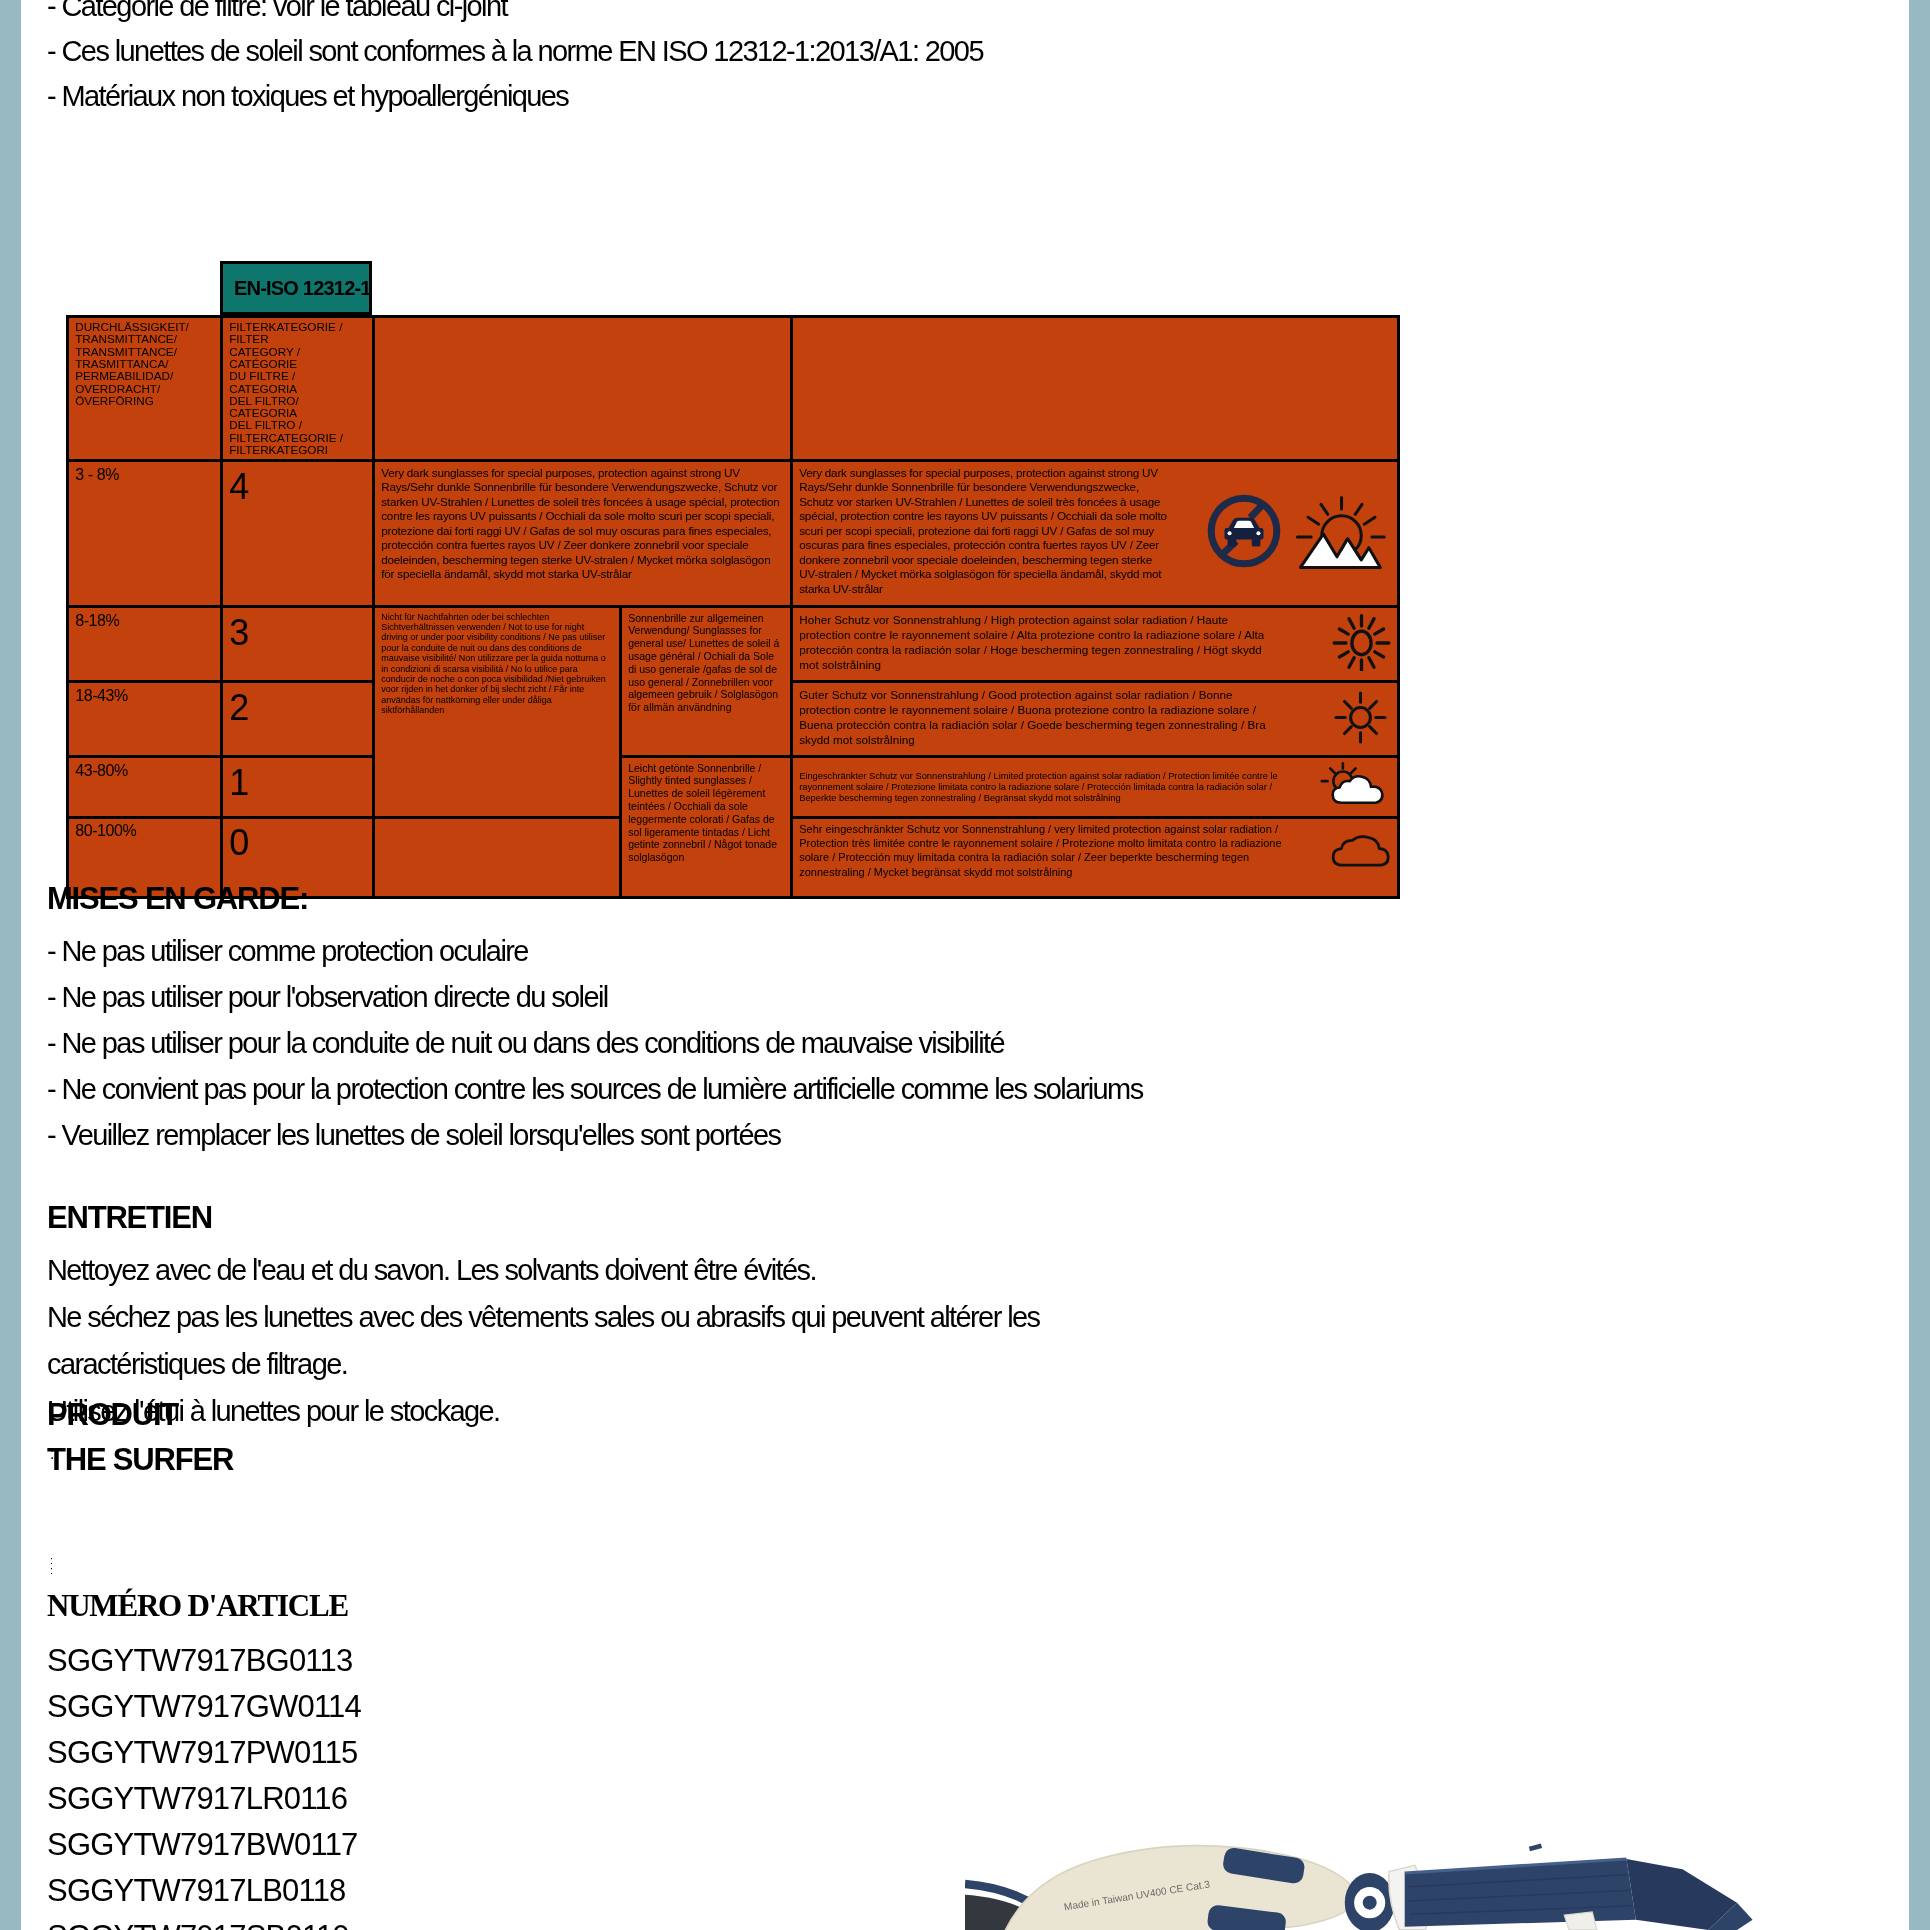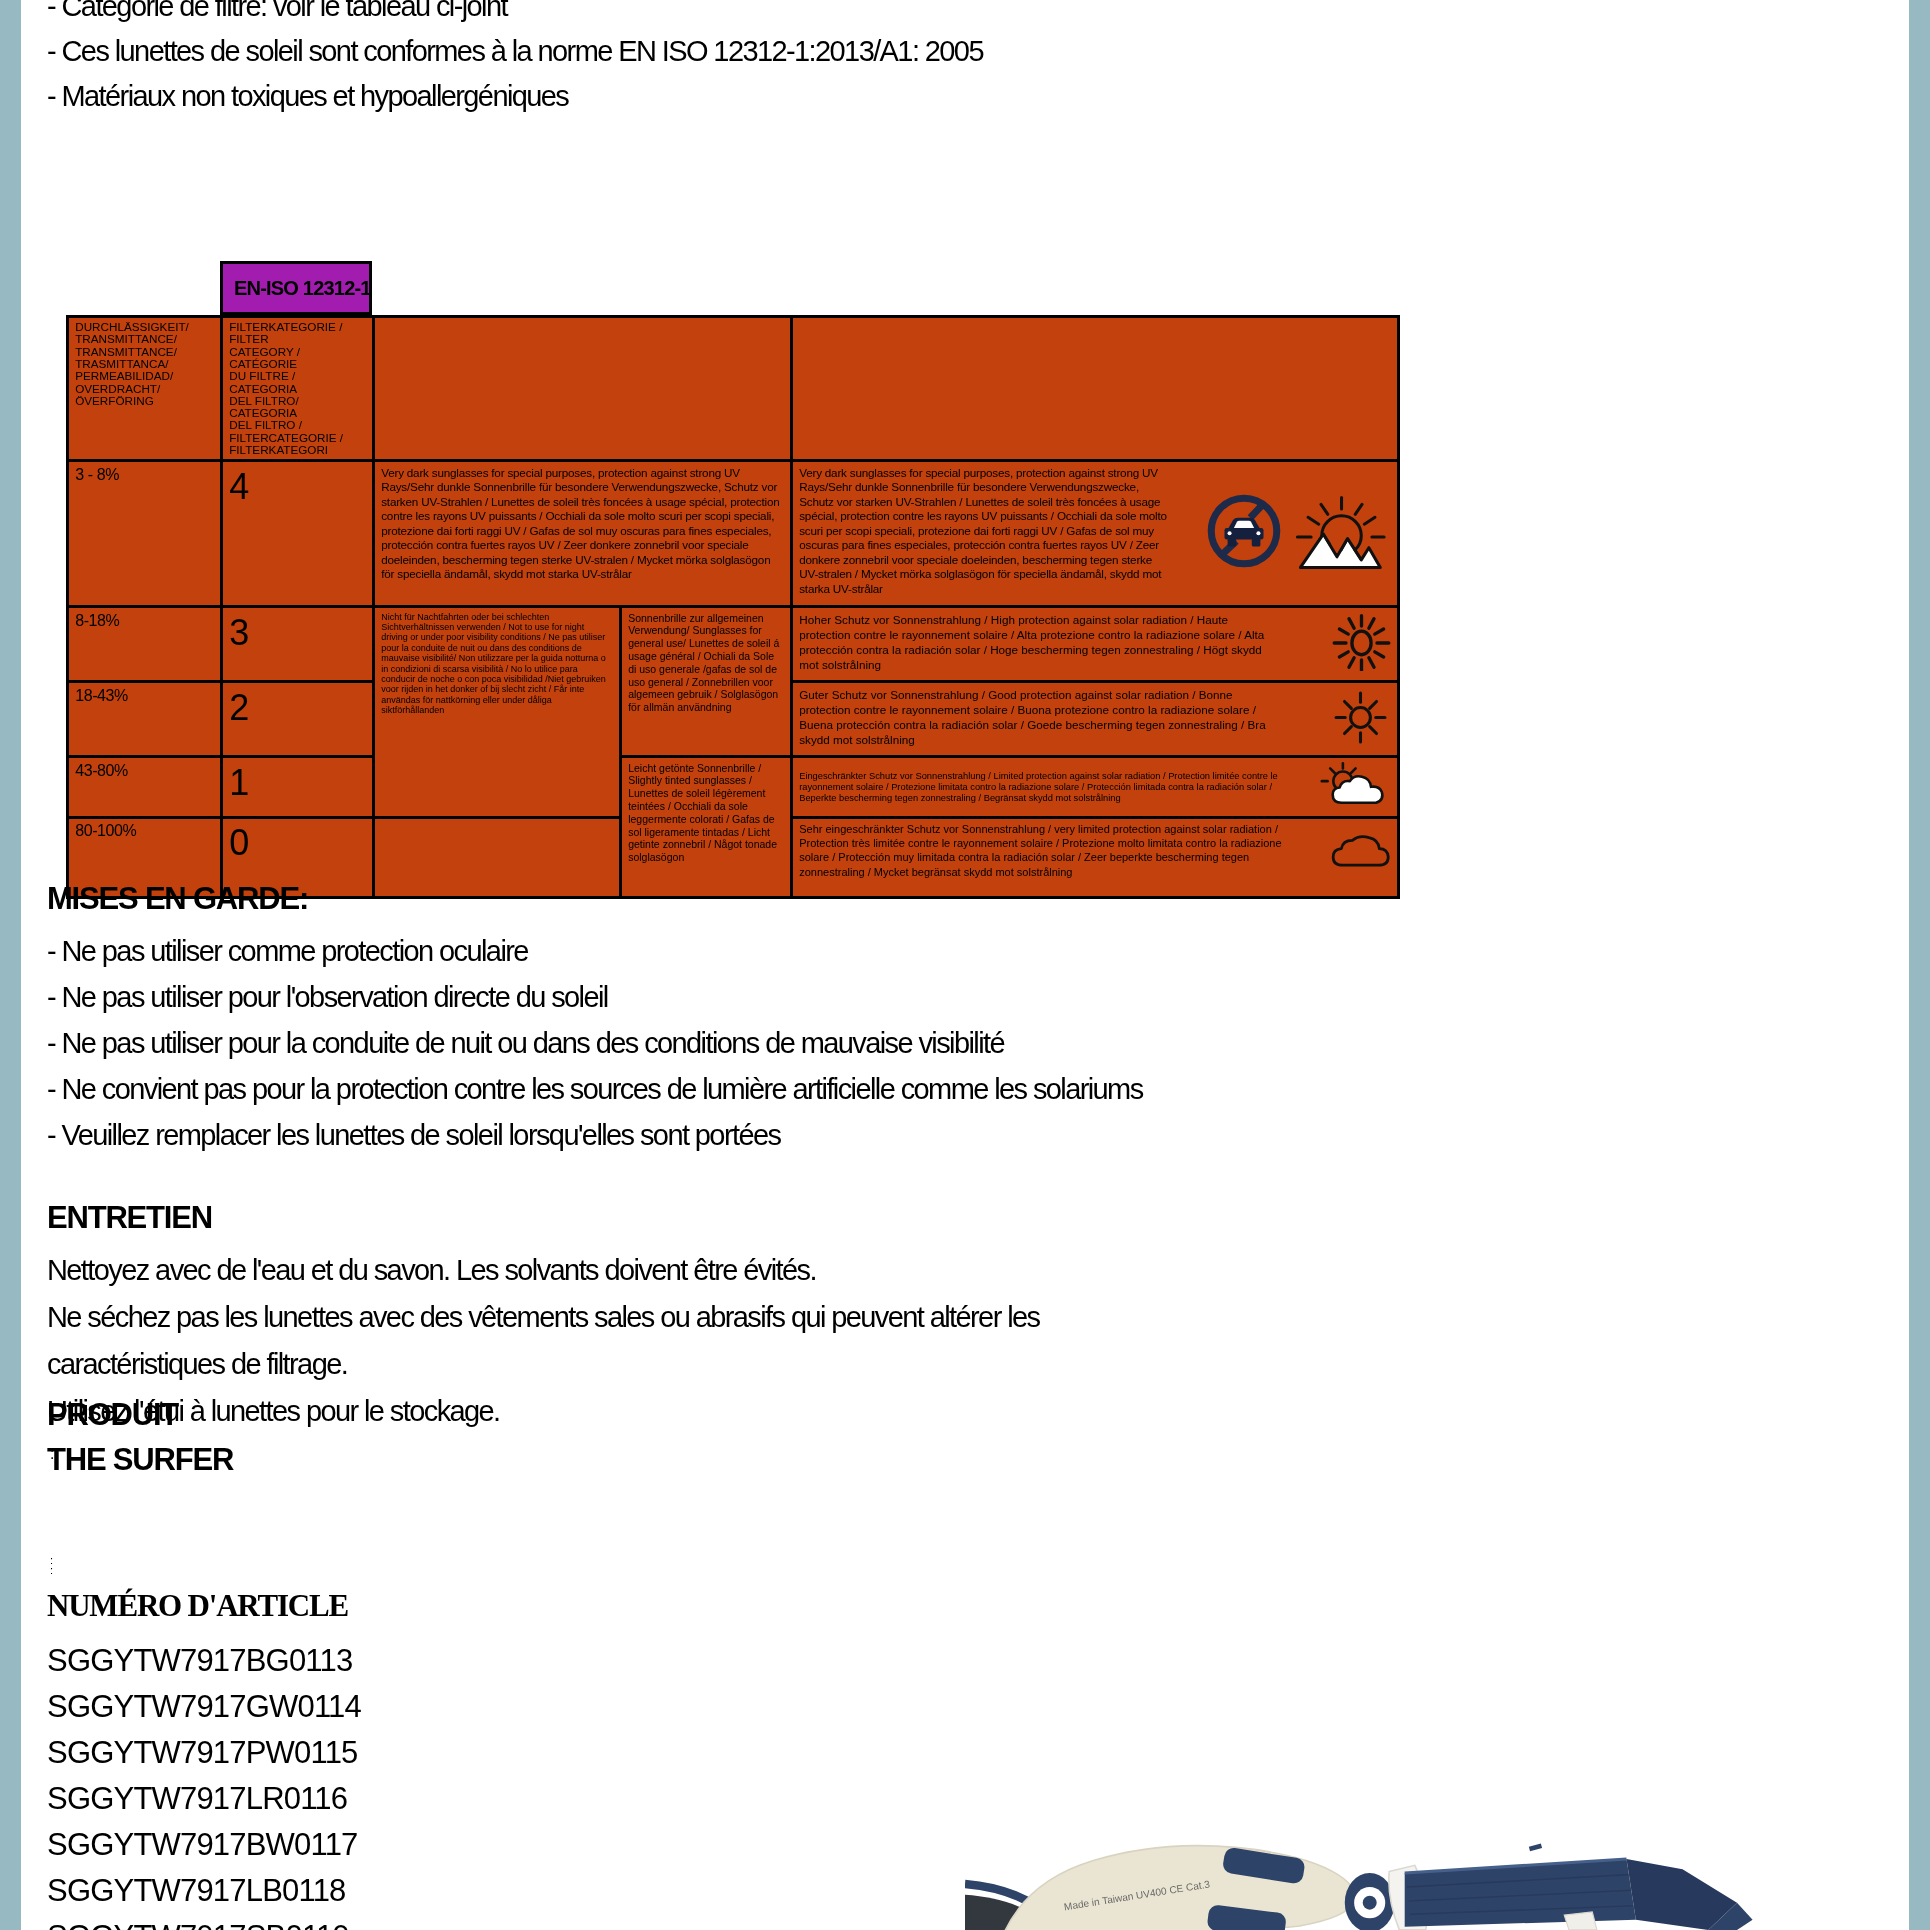--- a/index.html
+++ b/index.html
@@ -23,21 +23,21 @@
   .care-lines{position:absolute;left:47px;top:1247px;line-height:47px;}
   .colon-a{position:absolute;left:50px;top:1445px;font-size:15.6px;}
   .colon-b{position:absolute;left:50px;top:1555px;font-size:11px;line-height:10px;white-space:pre-line;}
   .product-block{position:absolute;left:47px;top:1392px;line-height:45px;}
   .articles-title{position:absolute;left:47px;top:1588px;font-family:Liberation Serif, serif;}
   .article-list{position:absolute;left:47px;top:1638px;line-height:46px;font-size:31px;letter-spacing:-0.8px;}
 
   
   .iso-box{
     position:absolute;left:220px;top:261px;width:152px;height:54px;
-    border:3.1px solid #000;box-sizing:border-box;background:#a21caf;
+    border:3.1px solid #000;box-sizing:border-box;background:#0f766e;
     display:flex;align-items:center;padding-left:11px;
     font-size:20px;font-weight:bold;letter-spacing:-0.8px;white-space:nowrap;
   }
 
   table.filter{
     position:absolute;left:66px;top:315px;width:1331px;
     border-collapse:collapse;table-layout:fixed;background:#c2410c;
   }
   table.filter td,table.filter th{
     border:3.1px solid #000;padding:3.1px 6.2px;vertical-align:top;text-align:left;

